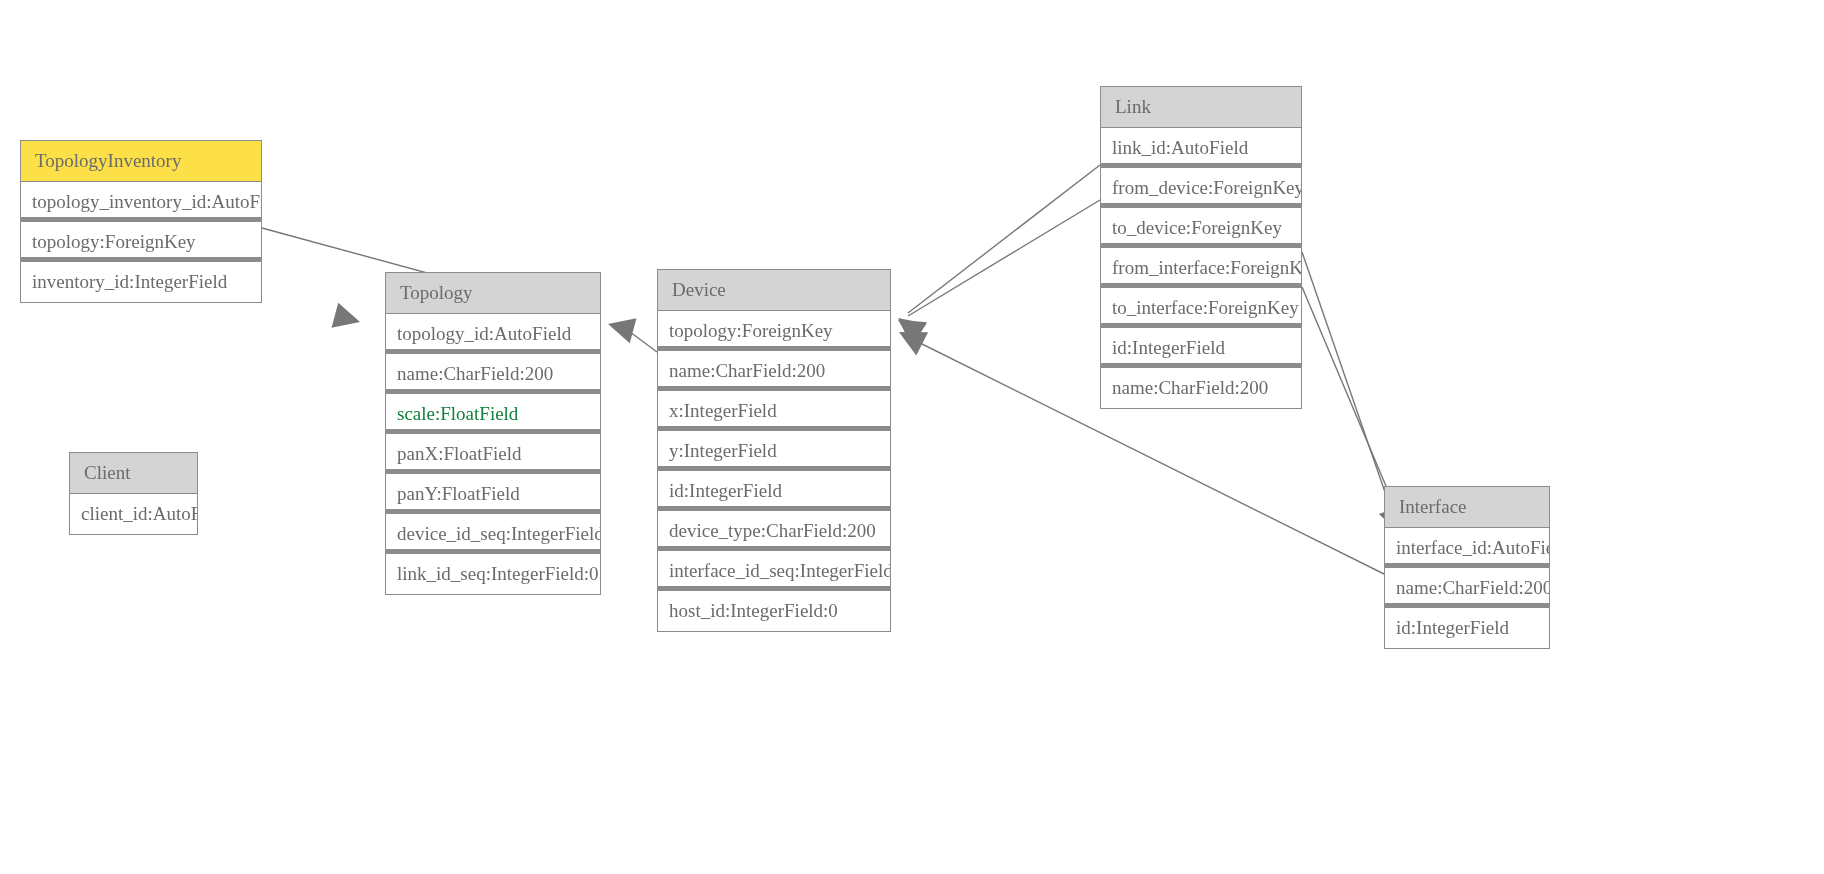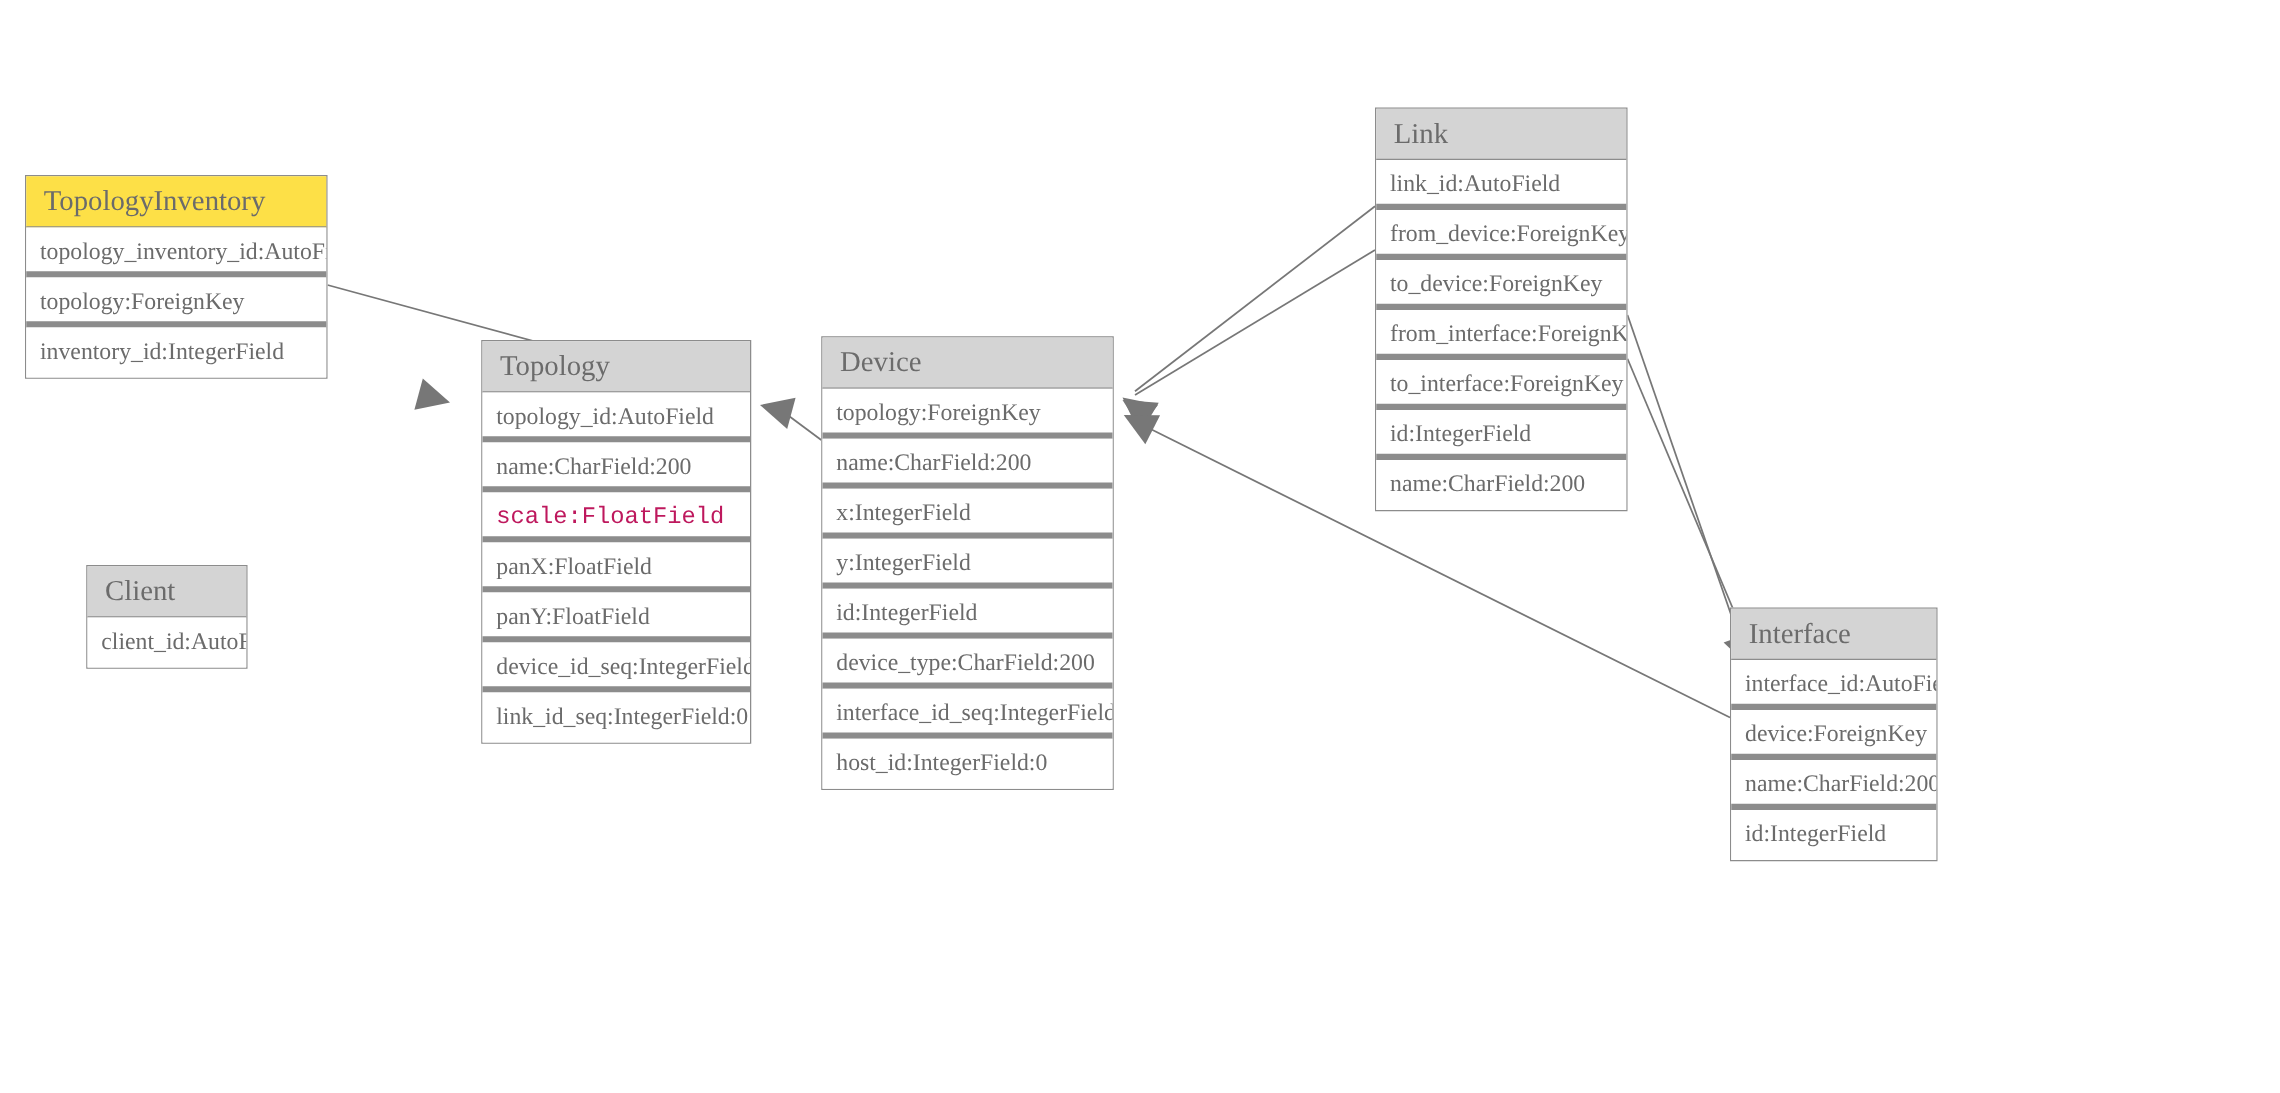--- a/index.html
+++ b/index.html
@@ -33,21 +33,21 @@
     box-sizing: border-box;
     background: #ffffff;
     border: 1px solid #8c8c8c;
     z-index: 5;
   }
   .entity-header {
     box-sizing: border-box;
     background: #d4d4d4;
     border-bottom: 1px solid #8c8c8c;
     color: #6b6b6b;
-    font-size: 23px;
+    font-size: 19px;
     line-height: 40px;
     height: 41px;
     padding: 0 0 0 14px;
     white-space: nowrap;
     overflow: hidden;
   }
   .entity-fields {
     display: block;
   }
   .entity-field {
@@ -116,21 +116,21 @@
           <div class="entity-field" style="color: rgb(107, 107, 107); border-bottom-color: rgb(140, 140, 140);">topology_inventory_id:AutoField</div>
           <div class="entity-field" style="color: rgb(107, 107, 107); border-bottom-color: rgb(140, 140, 140);">topology:ForeignKey</div>
           <div class="entity-field" style="color: rgb(107, 107, 107); border-bottom-color: rgb(140, 140, 140);">inventory_id:IntegerField</div>
         </div>
       </div>
       <div class="entity" style="left: 385px; top: 272px; width: 216px; border-color: rgb(140, 140, 140);">
         <div class="entity-header" style="background: rgb(212, 212, 212); color: rgb(107, 107, 107); border-bottom-color: rgb(140, 140, 140);">Topology</div>
         <div class="entity-fields">
           <div class="entity-field" style="color: rgb(107, 107, 107); border-bottom-color: rgb(140, 140, 140);">topology_id:AutoField</div>
           <div class="entity-field" style="color: rgb(107, 107, 107); border-bottom-color: rgb(140, 140, 140);">name:CharField:200</div>
-          <div class="entity-field" style="color: #be185d; border-bottom-color: rgb(140, 140, 140); font-family: Liberation Mono, monospace;">scale:FloatField</div>
+          <div class="entity-field" style="color: #15803d; border-bottom-color: rgb(140, 140, 140);">scale:FloatField</div>
           <div class="entity-field" style="color: rgb(107, 107, 107); border-bottom-color: rgb(140, 140, 140);">panX:FloatField</div>
           <div class="entity-field" style="color: rgb(107, 107, 107); border-bottom-color: rgb(140, 140, 140);">panY:FloatField</div>
           <div class="entity-field" style="color: rgb(107, 107, 107); border-bottom-color: rgb(140, 140, 140);">device_id_seq:IntegerField:0</div>
           <div class="entity-field" style="color: rgb(107, 107, 107); border-bottom-color: rgb(140, 140, 140);">link_id_seq:IntegerField:0</div>
         </div>
       </div>
       <div class="entity" style="left: 69px; top: 452px; width: 129px; border-color: rgb(140, 140, 140);">
         <div class="entity-header" style="background: rgb(212, 212, 212); color: rgb(107, 107, 107); border-bottom-color: rgb(140, 140, 140);">Client</div>
         <div class="entity-fields">
           <div class="entity-field" style="color: rgb(107, 107, 107); border-bottom-color: rgb(140, 140, 140);">client_id:AutoField</div>
@@ -158,20 +158,19 @@
           <div class="entity-field" style="color: rgb(107, 107, 107); border-bottom-color: rgb(140, 140, 140);">from_interface:ForeignKey</div>
           <div class="entity-field" style="color: rgb(107, 107, 107); border-bottom-color: rgb(140, 140, 140);">to_interface:ForeignKey</div>
           <div class="entity-field" style="color: rgb(107, 107, 107); border-bottom-color: rgb(140, 140, 140);">id:IntegerField</div>
           <div class="entity-field" style="color: rgb(107, 107, 107); border-bottom-color: rgb(140, 140, 140);">name:CharField:200</div>
         </div>
       </div>
       <div class="entity" style="left: 1384px; top: 486px; width: 166px; border-color: rgb(140, 140, 140);">
         <div class="entity-header" style="background: rgb(212, 212, 212); color: rgb(107, 107, 107); border-bottom-color: rgb(140, 140, 140);">Interface</div>
         <div class="entity-fields">
           <div class="entity-field" style="color: rgb(107, 107, 107); border-bottom-color: rgb(140, 140, 140);">interface_id:AutoField</div>
-          <div class="entity-field" style="color: rgb(107, 107, 107); border-bottom-color: rgb(140, 140, 140);">device:ForeignKey</div>
           <div class="entity-field" style="color: rgb(107, 107, 107); border-bottom-color: rgb(140, 140, 140);">name:CharField:200</div>
           <div class="entity-field" style="color: rgb(107, 107, 107); border-bottom-color: rgb(140, 140, 140);">id:IntegerField</div>
         </div>
       </div>
     </div>
 
 </div>
 
 </body></html>

